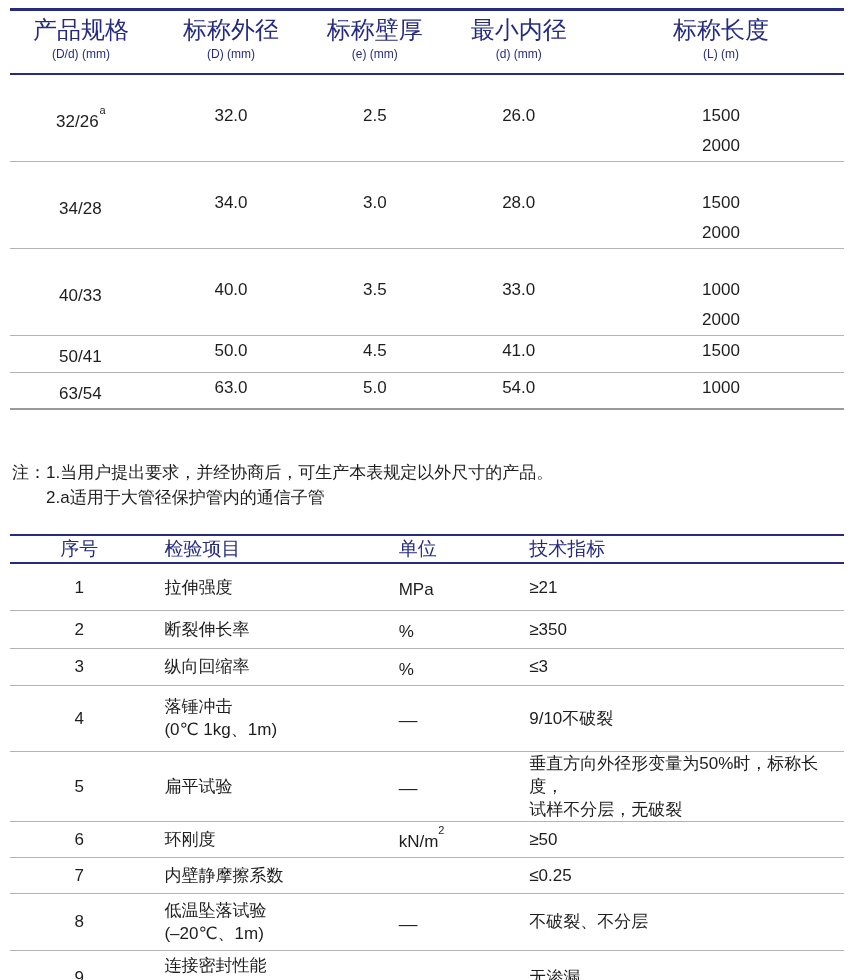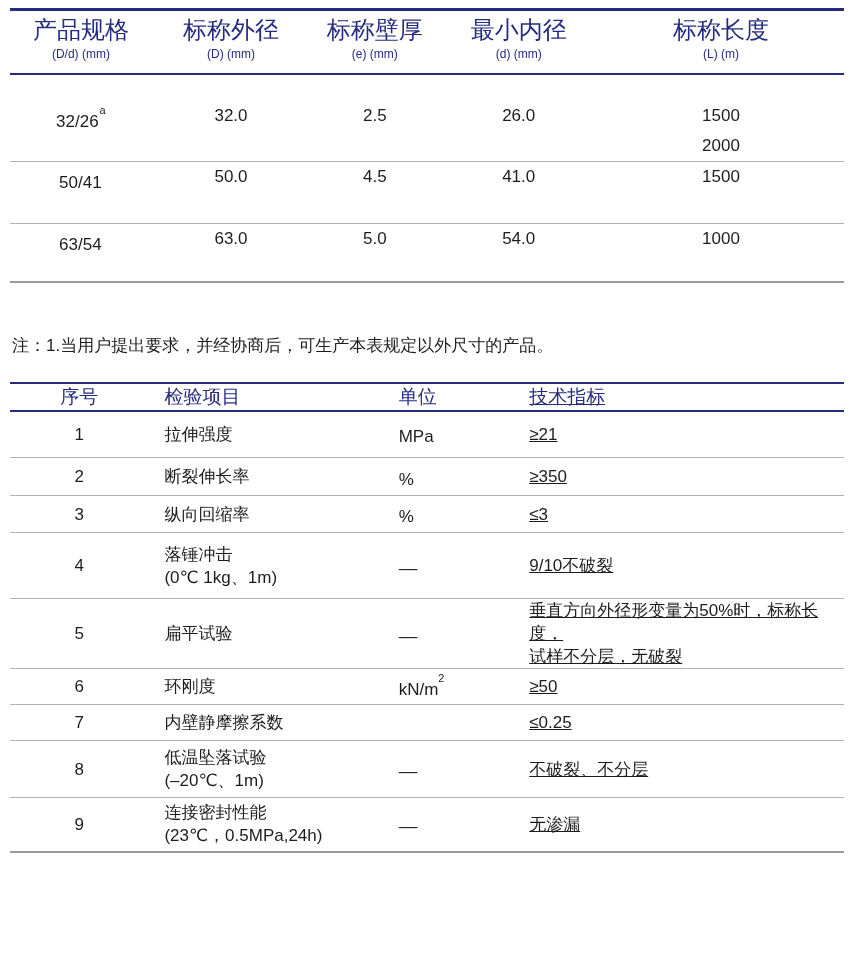--- a/index.html
+++ b/index.html
@@ -68,21 +68,21 @@
   .test-table col.c2 { width: 28.8%; }
   .test-table col.c3 { width: 15.3%; }
   .test-table col.c4 { width: 39.3%; }
   .test-table th.c, .test-table td.c { text-align: center; }
   .test-table th.l { text-align: left; margin-top: 16px; }
   .test-table tbody tr { border-bottom: 1.5px solid var(--divider-gray, #b3b3b3); }
   .test-table tbody tr:last-child { border-bottom: 2px solid var(--table-end-gray, #9a9a9a); }
   .test-table td { vertical-align: middle; font-size: 17px; line-height: 23px; padding: 0; }
   .test-table td.item, .test-table th.hitem { padding-left: 16px; }
   .test-table td.unit, .test-table th.hunit { padding-left: 10px; }
-  .test-table td.specv, .test-table th.hspec { padding-left: 13px; text-decoration: underline; }
+  .test-table td.specv, .test-table th.hspec { padding-left: 13px; }
   .test-table tbody tr:nth-child(1)  { height: 47px; }
   .test-table tbody tr:nth-child(2)  { height: 38px; }
   .test-table tbody tr:nth-child(3)  { height: 37px; }
   .test-table tbody tr:nth-child(4)  { height: 66px; }
   .test-table tbody tr:nth-child(5)  { height: 52px; }
   .test-table tbody tr:nth-child(6)  { height: 36px; }
   .test-table tbody tr:nth-child(7)  { height: 36px; }
   .test-table tbody tr:nth-child(8)  { height: 57px; }
   .test-table tbody tr:nth-child(9)  { height: 54px; }
   .test-table tbody tr:nth-child(10) { height: 37px; }
@@ -129,20 +129,40 @@
       <tr class="tall">
         <td><span>32/26</span><sup class="sup">a</sup></td>
         <td>32.0</td>
         <td>2.5</td>
         <td>26.0</td>
         <td>
           <div class="len">1500</div>
           <div class="len">2000</div>
         </td>
       </tr>
+      <tr class="tall">
+        <td><span>34/28</span><sup class="sup"></sup></td>
+        <td>34.0</td>
+        <td>3.0</td>
+        <td>28.0</td>
+        <td>
+          <div class="len">1500</div>
+          <div class="len">2000</div>
+        </td>
+      </tr>
+      <tr class="tall">
+        <td><span>40/33</span><sup class="sup"></sup></td>
+        <td>40.0</td>
+        <td>3.5</td>
+        <td>33.0</td>
+        <td>
+          <div class="len">1000</div>
+          <div class="len">2000</div>
+        </td>
+      </tr>
       <tr class="short">
         <td><span>50/41</span><sup class="sup"></sup></td>
         <td>50.0</td>
         <td>4.5</td>
         <td>41.0</td>
         <td>
           <div class="len">1500</div>
           <div class="len"></div>
         </td>
       </tr>
@@ -156,20 +176,21 @@
           <div class="len"></div>
         </td>
       </tr>
     </tbody>
   </table>
 
   <div class="notes">
     <span class="note-prefix">注：</span>
     <div class="note-lines">
       <div>1.当用户提出要求，并经协商后，可生产本表规定以外尺寸的产品。</div>
+      <div>2.a适用于大管径保护管内的通信子管</div>
     </div>
   </div>
 
   <table class="test-table">
     <colgroup>
         <col class="c1">
         <col class="c2">
         <col class="c3">
         <col class="c4">
       </colgroup>

